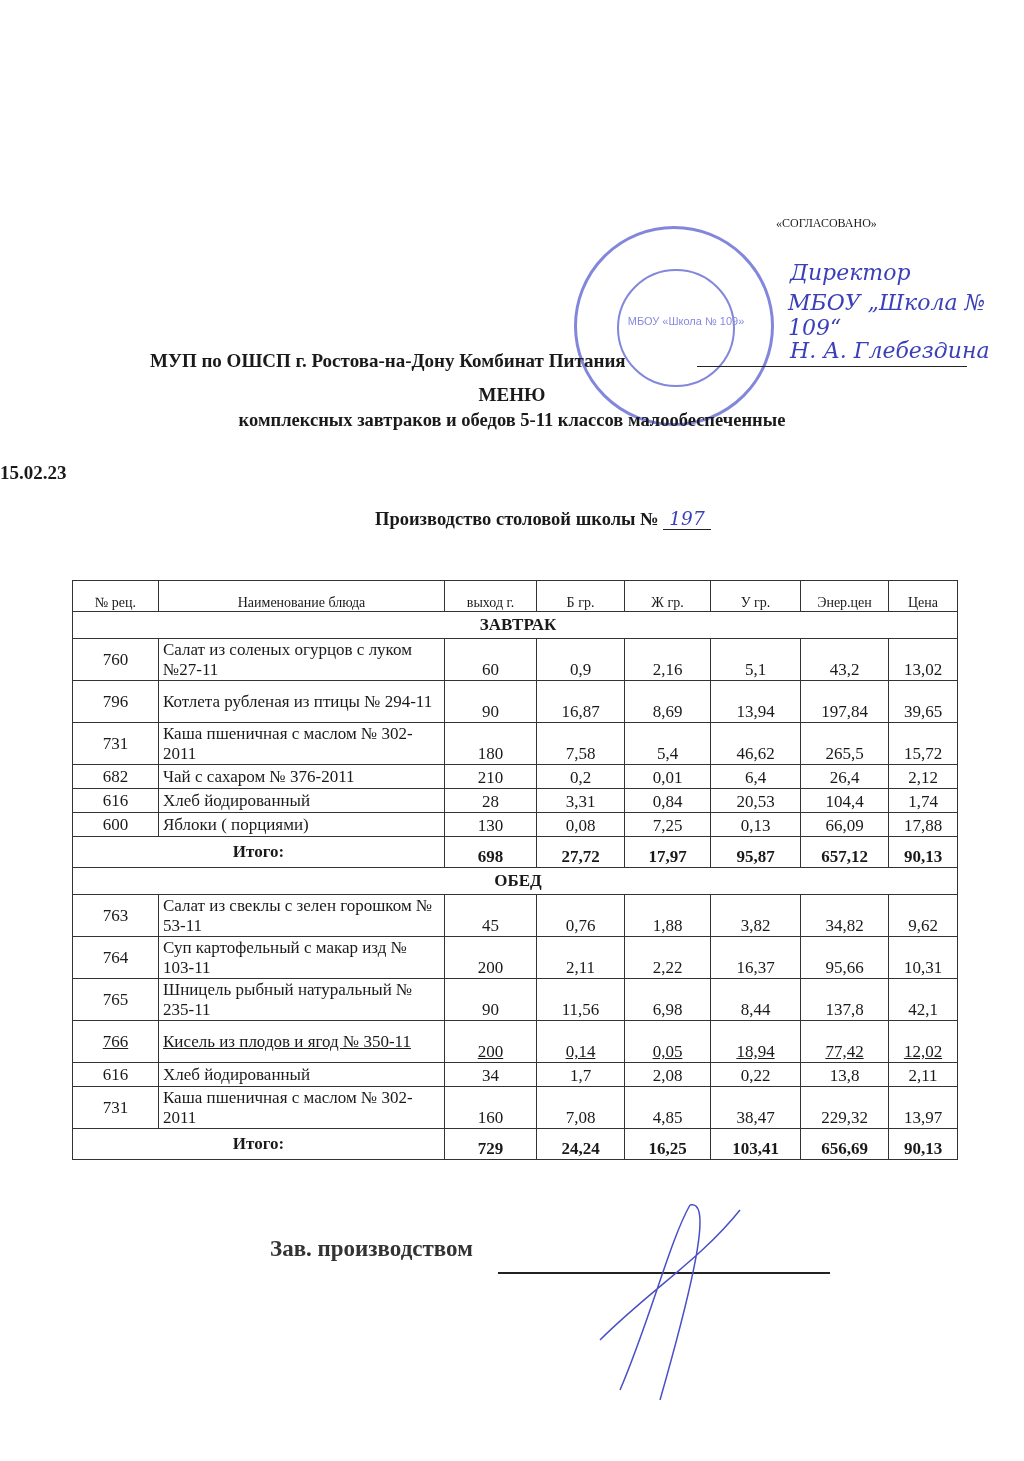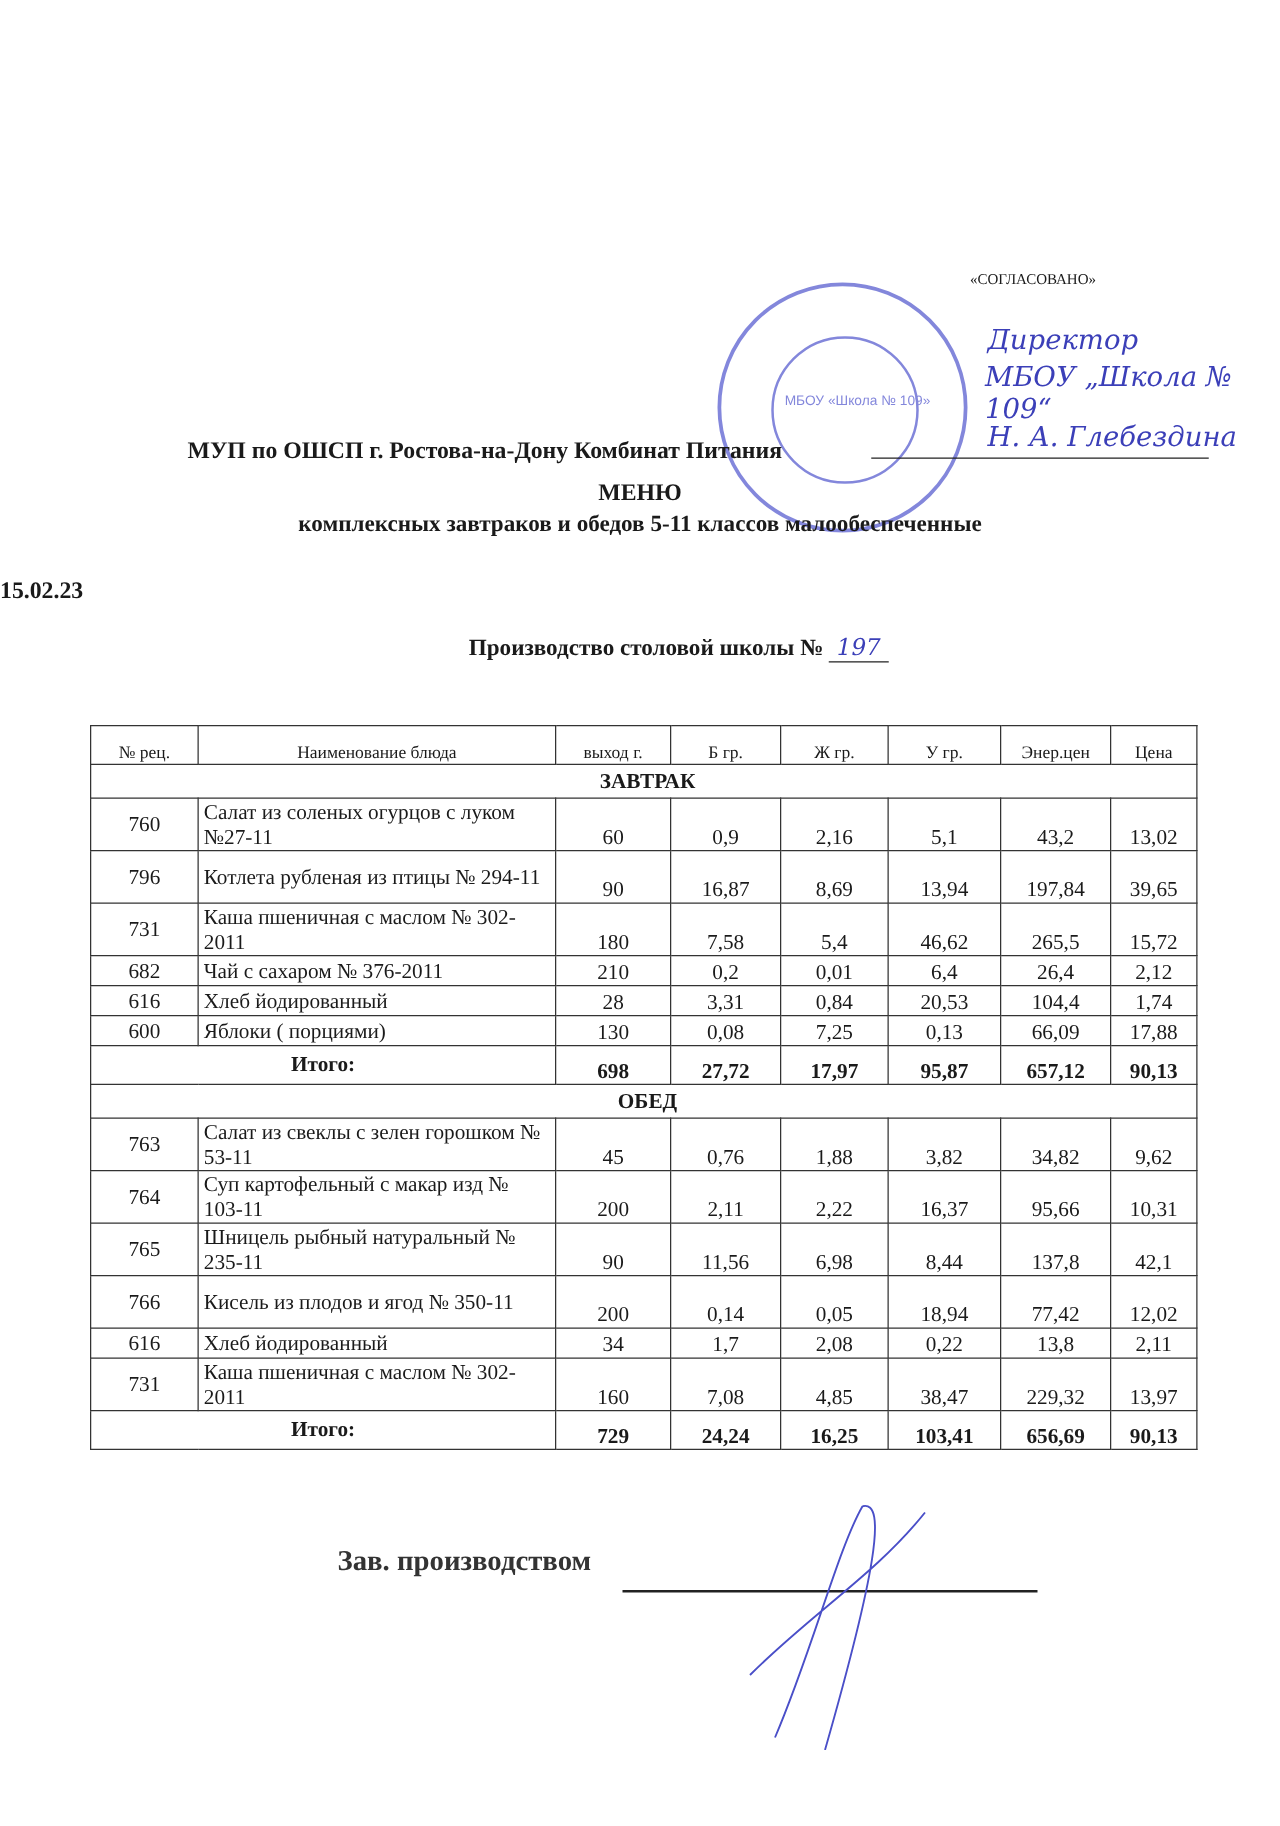--- a/index.html
+++ b/index.html
@@ -183,21 +183,21 @@
       <tr style="height: 42px;">
         <td class="code">765</td>
         <td class="name">Шницель рыбный натуральный № 235-11</td>
         <td class="num">90</td>
         <td class="num">11,56</td>
         <td class="num">6,98</td>
         <td class="num">8,44</td>
         <td class="num">137,8</td>
         <td class="num">42,1</td>
       </tr>
-      <tr style="height: 42px;">
+      <tr style="height: 42px; text-decoration: underline;">
         <td class="code">766</td>
         <td class="name">Кисель из плодов и ягод № 350-11</td>
         <td class="num">200</td>
         <td class="num">0,14</td>
         <td class="num">0,05</td>
         <td class="num">18,94</td>
         <td class="num">77,42</td>
         <td class="num">12,02</td>
       </tr>
       <tr style="height: 24px;">

